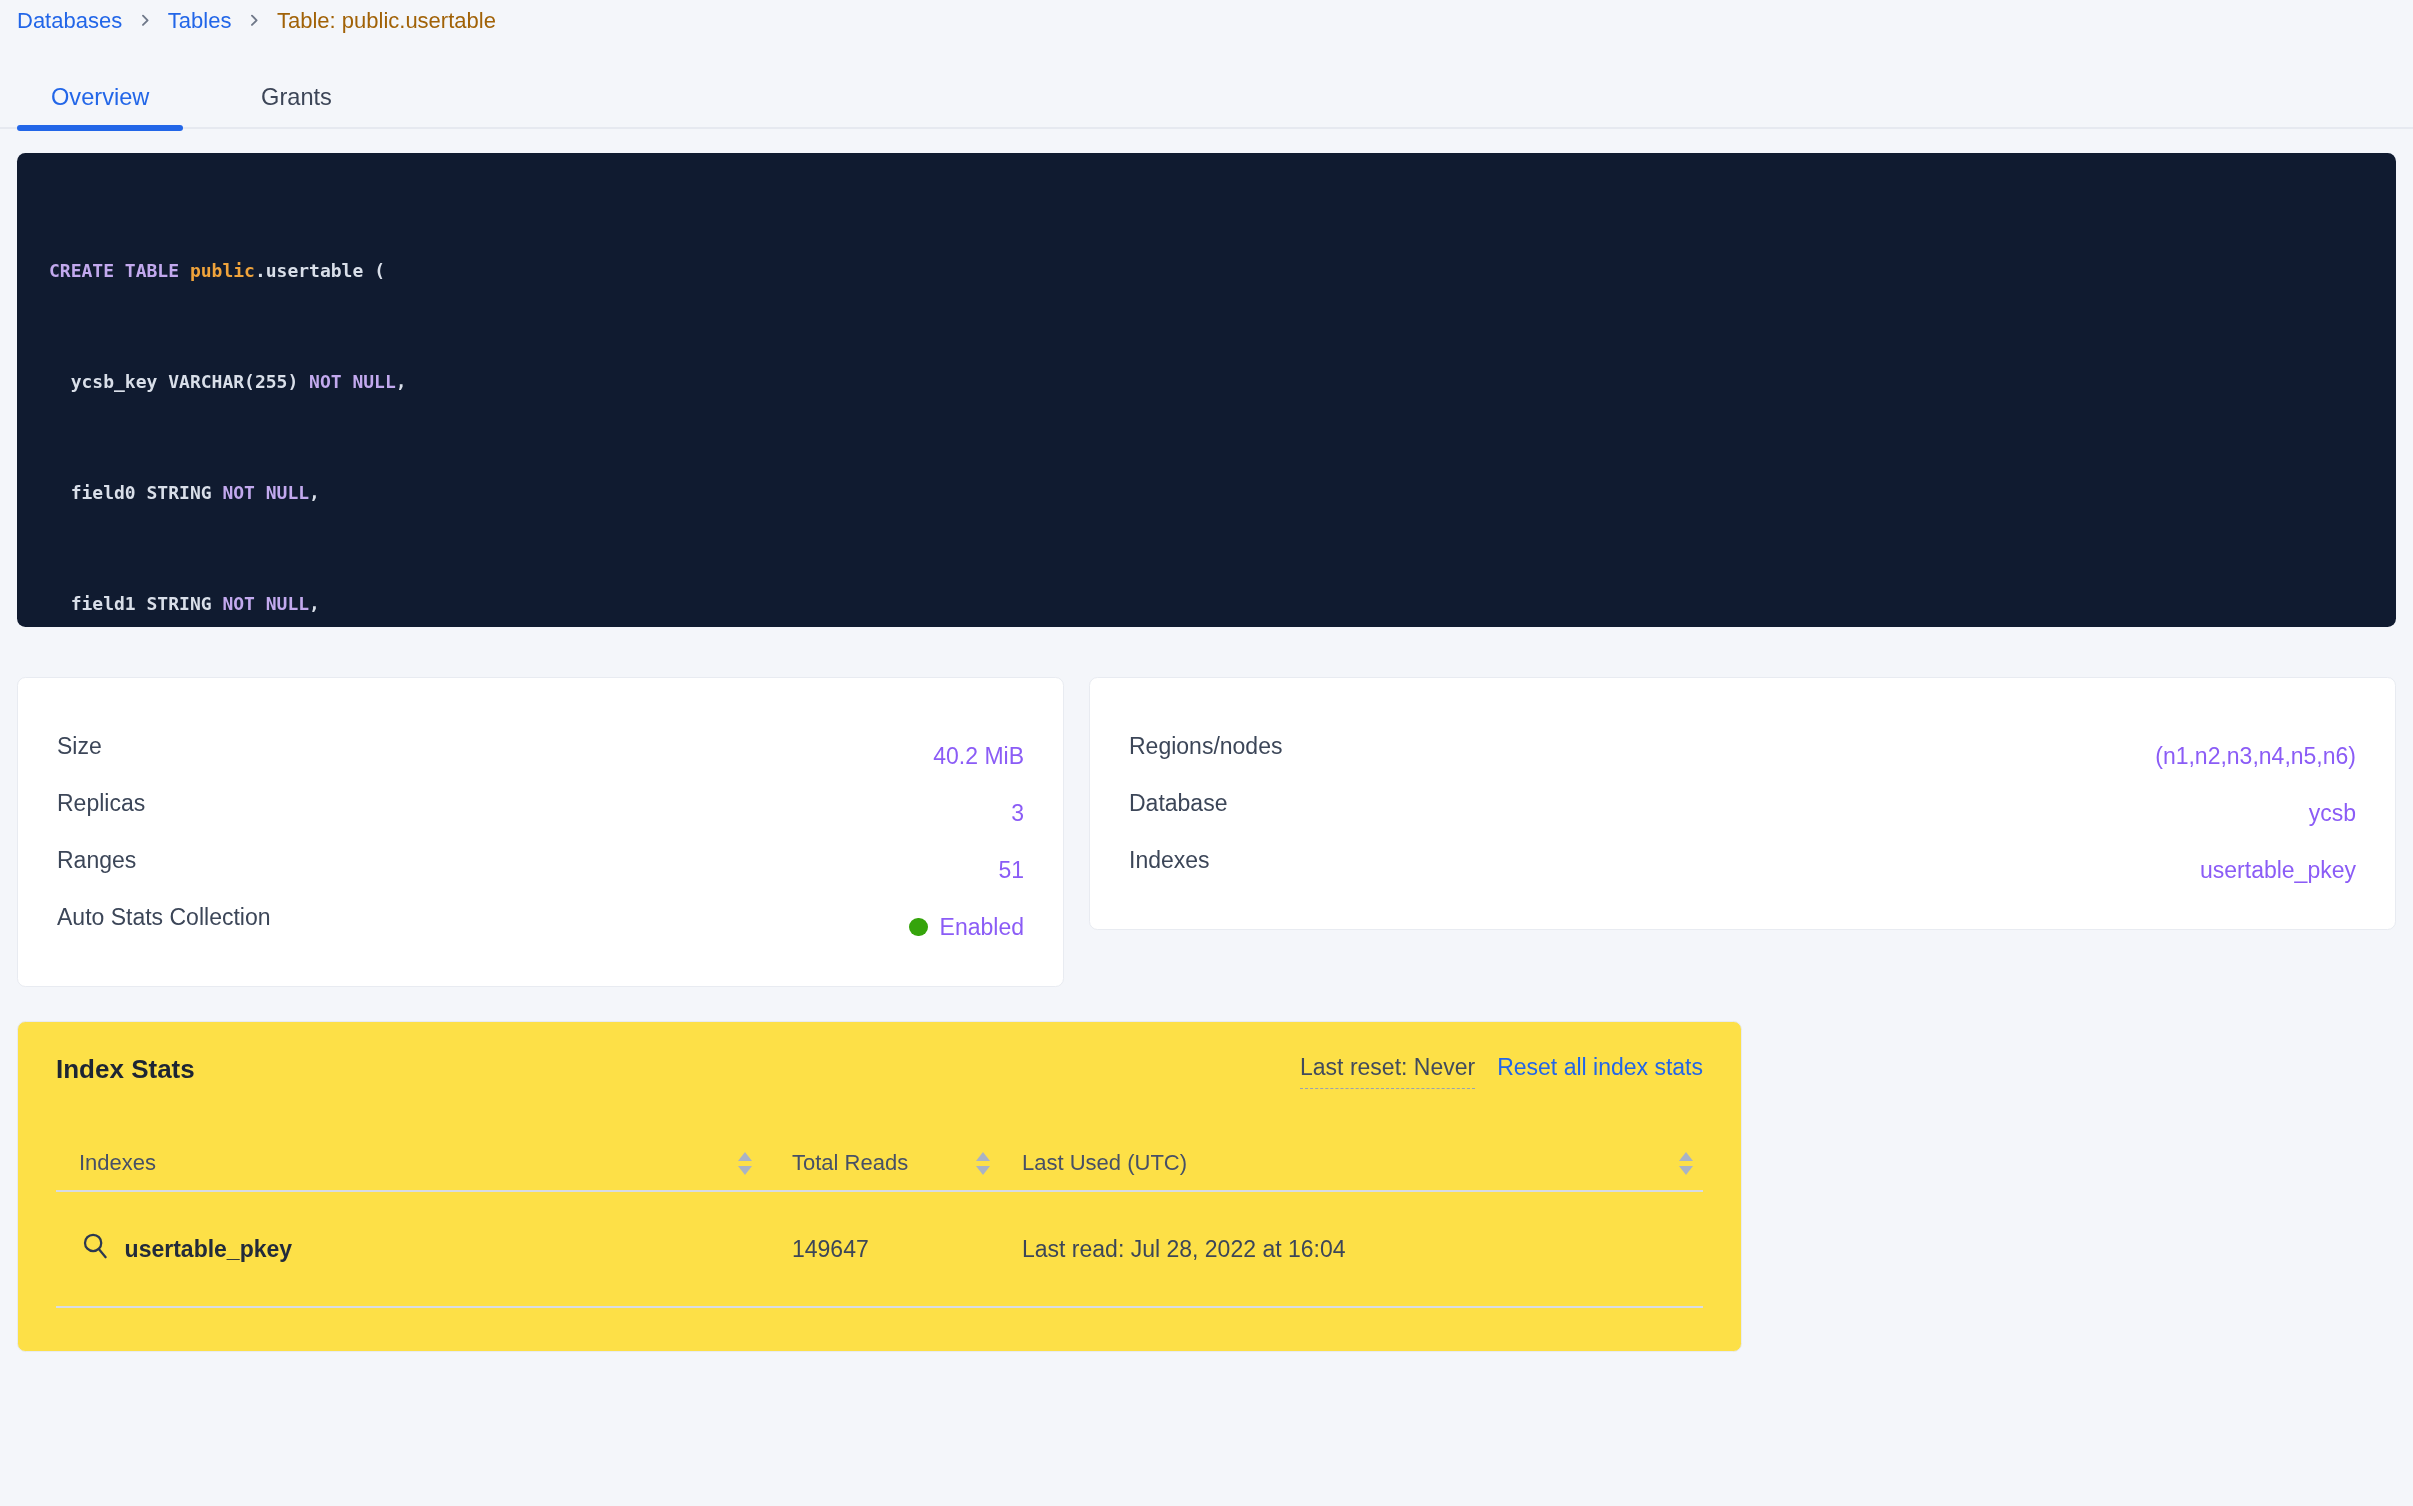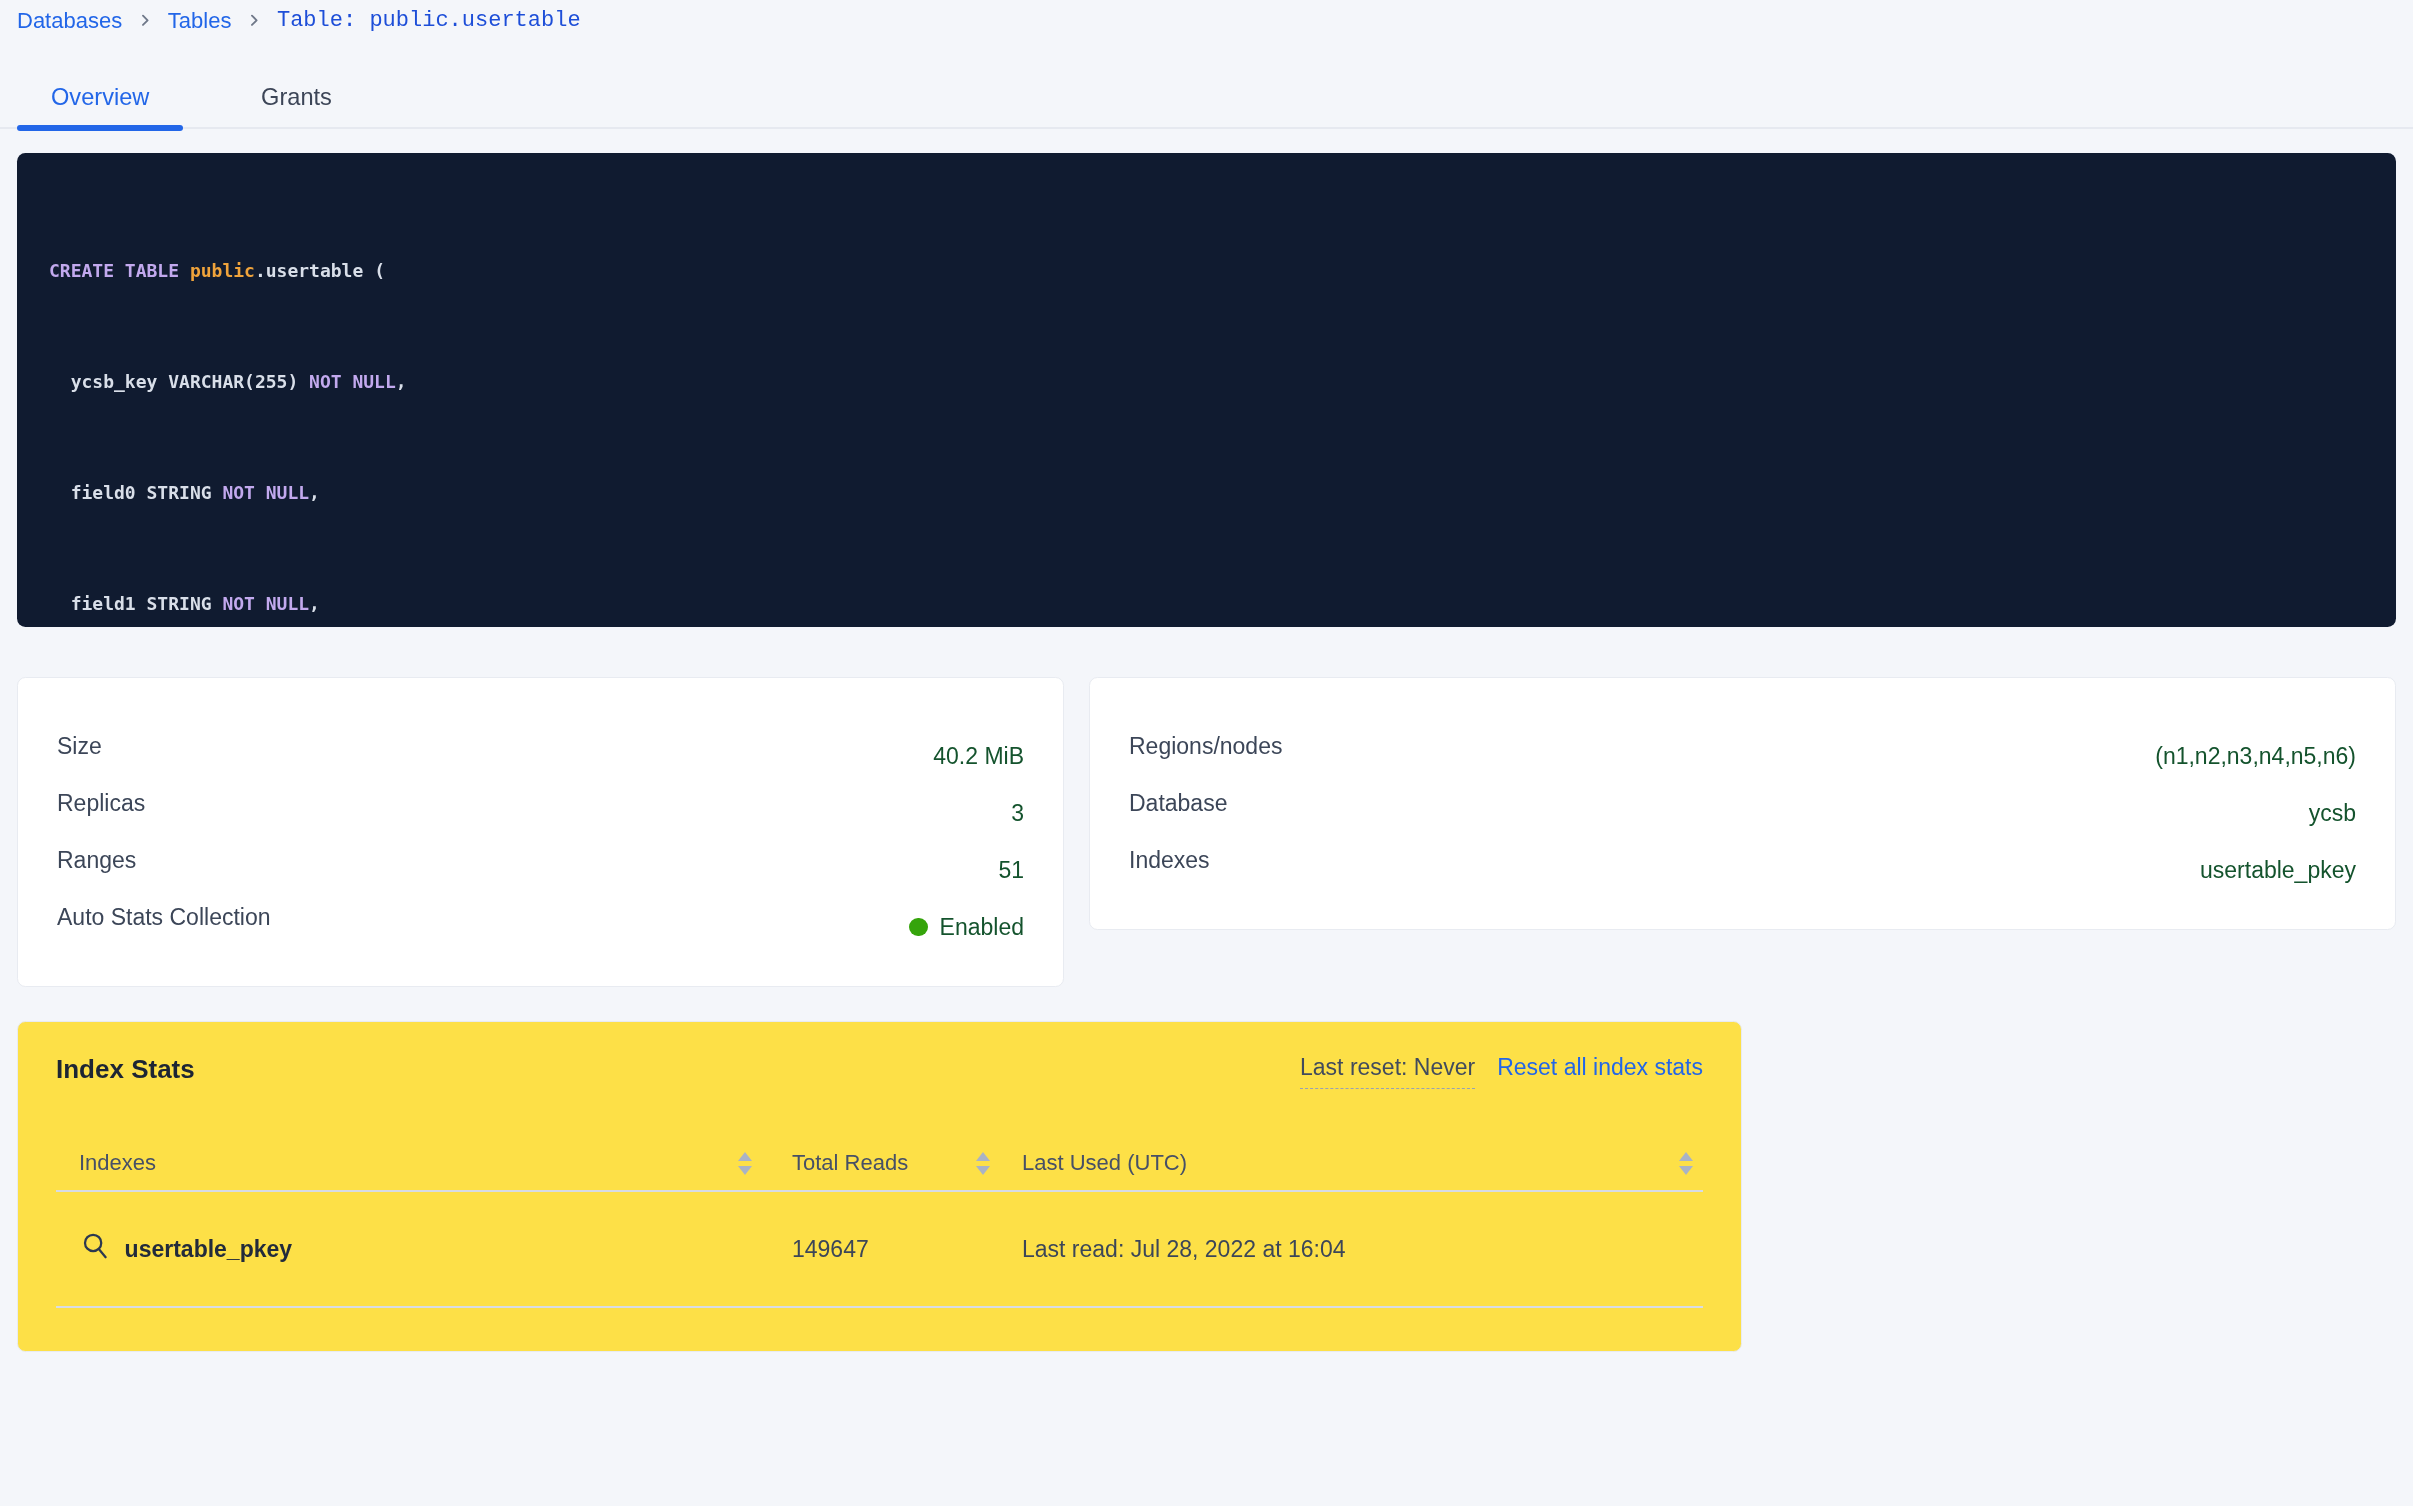--- a/index.html
+++ b/index.html
@@ -8,21 +8,21 @@
     width:2413px; height:1506px; overflow:hidden;
     background:#f4f6fa;
     font-family:"Liberation Sans", sans-serif;
     color:#3c4658;
   }
   .inner { padding:0 17px; }
 
   
   .breadcrumb { padding-top:4px; height:37px; display:flex; align-items:center; gap:13.5px; font-size:22px; }
   .crumb-link { color:#2266e8; text-decoration:none; cursor:pointer; }
-  .crumb-current { color:#1d4ed8;font-family:Liberation Mono, monospace; }
+  .crumb-current { color:#a16207; }
   .chev svg { display:block; }
 
   
   .title-row { margin-top:34px; height:51px; display:flex; align-items:center; gap:22px; }
   .title-row h1 { margin:0; font-size:35px; font-weight:600; color:#2f3848; letter-spacing:0.3px; }
 
   
   .tabs { margin:39px -17px 0; padding:0 17px; border-bottom:2.5px solid #e6e9f0; height:53px; }
   .tab { display:inline-block; position:relative; padding:0 34px; margin-right:40px;
          height:51px; line-height:42px; font-size:23.6px; color:#3c4557; cursor:pointer; }
@@ -38,21 +38,21 @@
   .code .kw { color:#c2a9ee; }
   .code .schema { color:#efa33b; }
 
   
   .cards { margin-top:50px; display:flex; gap:25px; align-items:flex-start; }
   .card { background:#ffffff; border:1.7px solid #e8ebf1; border-radius:8.4px; }
   .card.left  { width:1047px; padding:40px 39px; }
   .card.right { flex:1; padding:40px 39px; }
   .crow { height:57px; display:flex; align-items:center; justify-content:space-between; font-size:23px; }
   .crow .lbl { color:#3c4658; }
-  .crow .val { color:#14532d; text-align:center;margin-top:20px; }
+  .crow .val { color:#8b5cf6; text-align:center;margin-top:20px; }
   .dot { display:inline-block; width:18.6px; height:18.6px; border-radius:50%; background:#35a40b;
          margin-right:11.8px; vertical-align:-1.7px; }
 
   
   .index-card { margin-top:34px; width:1725px; height:331px; background:#fde047;
                 border:1.7px solid #e8ebf1; border-radius:8.4px; padding:32px 38px 0; }
   .is-head { display:flex; justify-content:space-between; align-items:flex-start; }
   .is-head h2 { margin:0; font-size:26px; font-weight:700; color:#1d2534; }
   .is-actions { display:flex; align-items:flex-start; }
   .last-reset { font-size:23px; color:#414b5d; border-bottom:1.7px dashed #98a2b3; padding-bottom:7.6px; cursor:default; }

